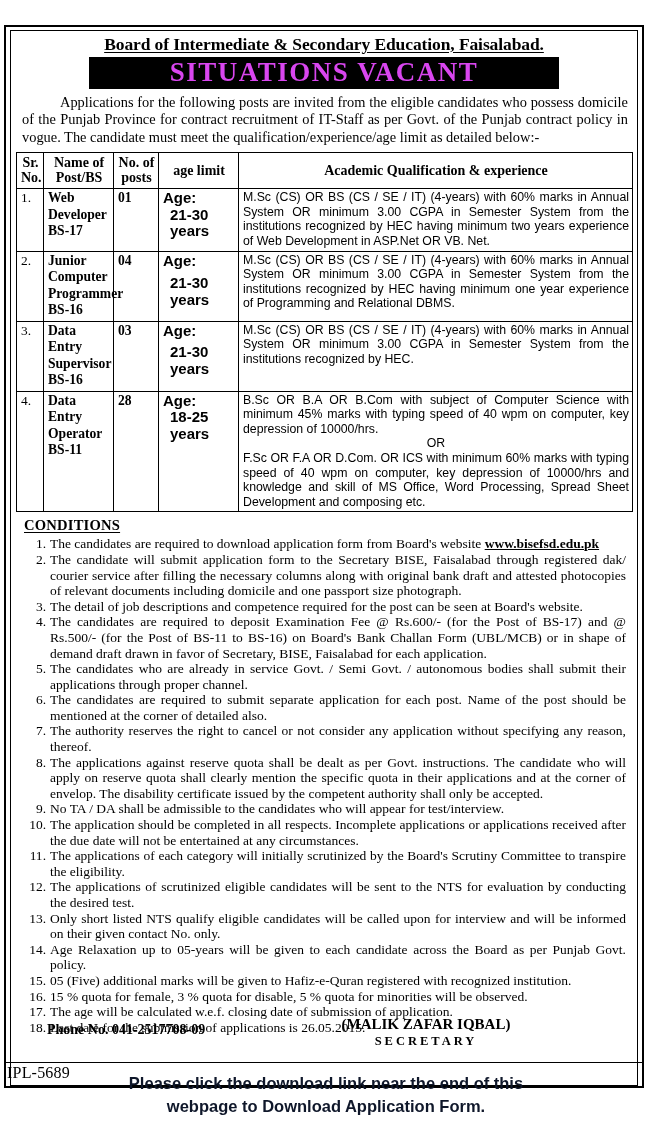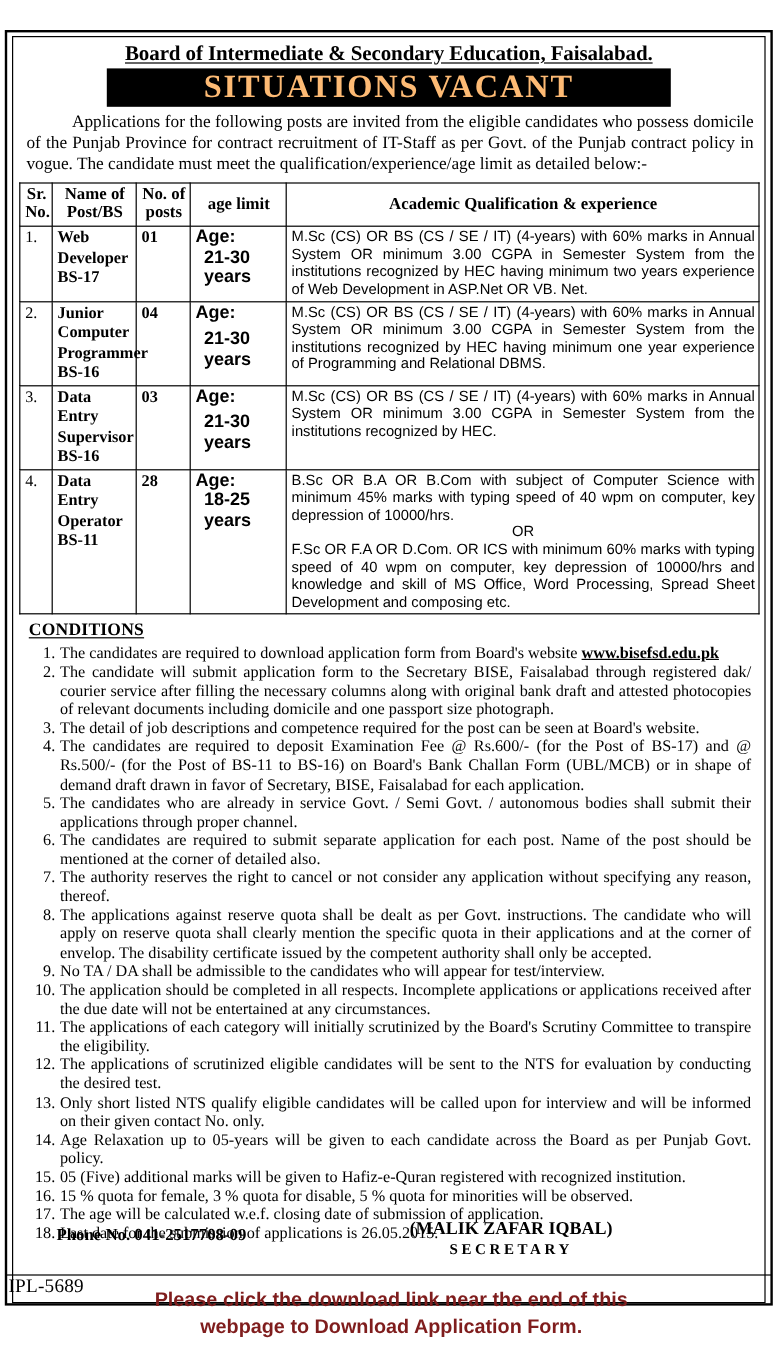--- a/index.html
+++ b/index.html
@@ -52,21 +52,21 @@
     line-height: 20px;
     white-space: nowrap;
   }
   .banner-wrap {
     text-align: center;
     margin-top: 3px;
   }
   .banner {
     display: inline-block;
     background: #000000;
-    color: #fdba74;
+    color: #d946ef;
     font-weight: bold;
     font-size: 27px;
     letter-spacing: 1.5px;
     padding: 1px 14px 3px 14px;
     line-height: 28px;
     width: 470px;
     box-sizing: border-box;
   }
   .intro {
     margin-top: 5px;
@@ -366,18 +366,18 @@
           </div>
         </div>
         <div class="footer-bottom">
           <div class="ipl">IPL-5689</div>
         </div>
       </div>
 
     </div>
   </div>
 
-  <div class="rednote" style="color: #7f1d1d;">
+  <div class="rednote" style="color: #0f172a;">
     <div>Please click the download link near the end of this</div>
     <div>webpage to Download Application Form.</div>
   </div>
 
 </div>
 
 </body></html>

